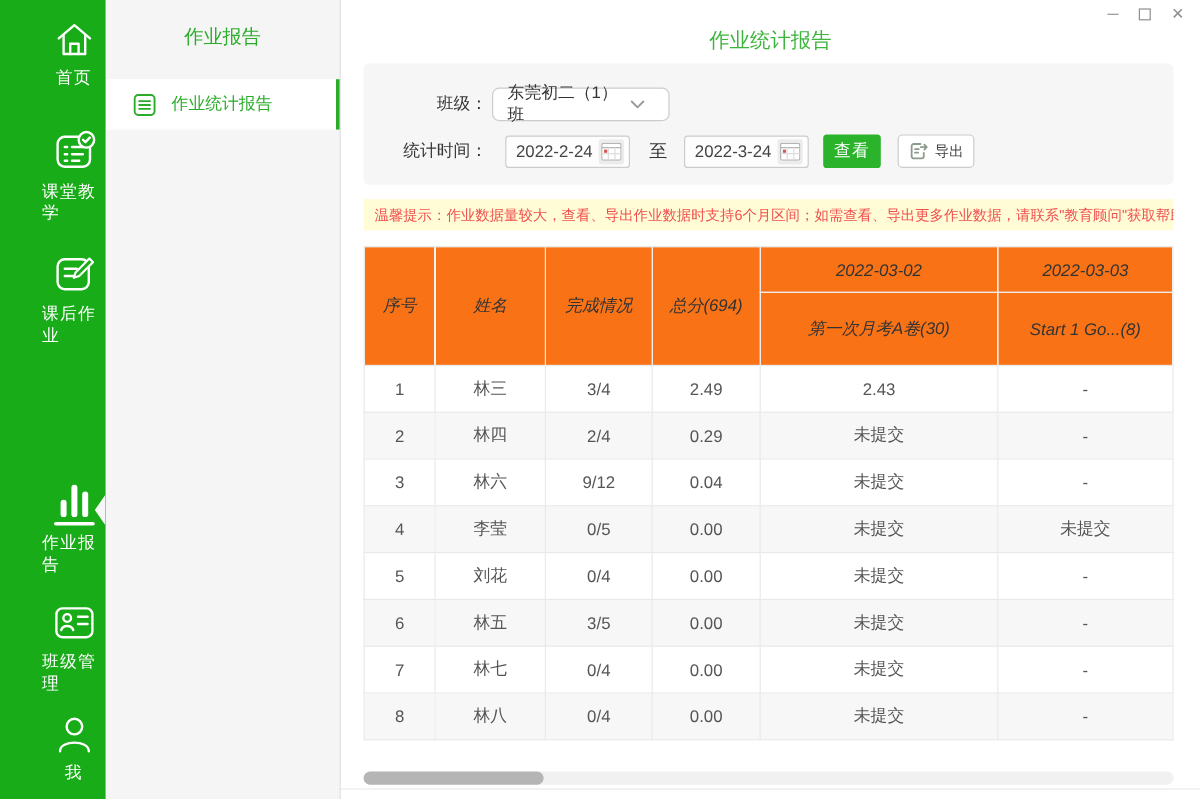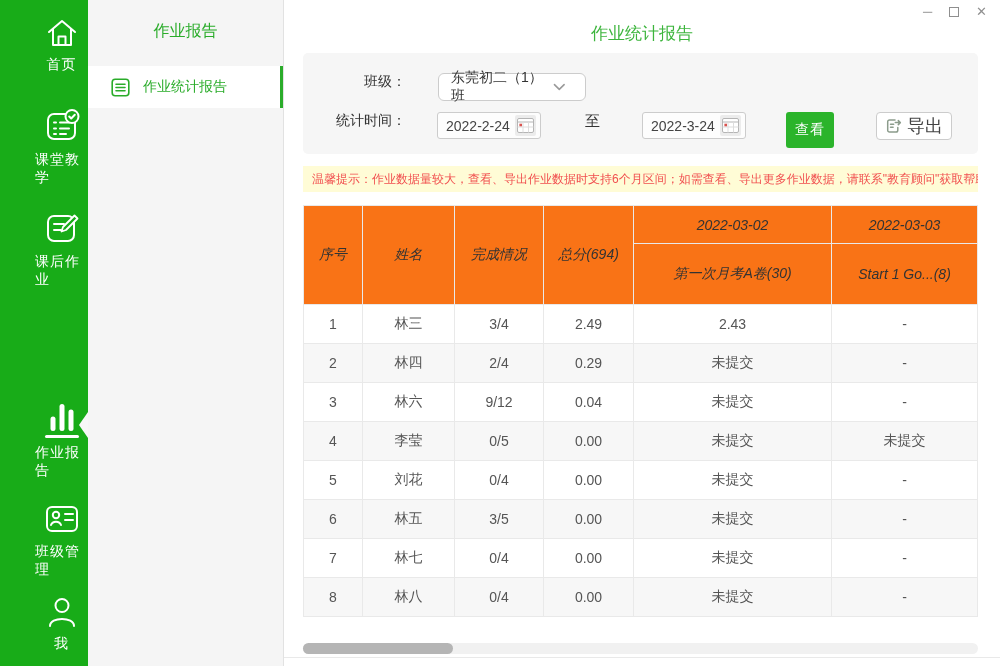--- a/index.html
+++ b/index.html
@@ -25,30 +25,30 @@
 
   
   .main { position:absolute; left:284px; top:0; width:716px; height:666px; background:#fff; }
   .win-controls { position:absolute; top:4px; right:13px; display:flex; align-items:center; gap:17px; color:#8f8f8f; z-index:5; }
   .win-btn { font-size:13px; line-height:16px; cursor:pointer; }
   .win-max { width:10px; height:10px; border:1.5px solid #8f8f8f; cursor:pointer; }
   .main-title { position:absolute; top:22px; left:0; width:100%; text-align:center; font-size:17px; color:#3db53d; }
 
   
   .filter-panel { position:absolute; left:19px; top:53px; width:675px; height:101px; background:#f6f6f6; border-radius:5px; }
-  .filter-row { position:absolute; left:0; width:100%; display:flex; align-items:flex-start;gap:28px; }
+  .filter-row { position:absolute; left:0; width:100%; display:flex; align-items:center; }
   .row-class { top:20px; }
   .row-time { top:59px; }
   .filter-label { width:103px; text-align:right; font-size:14px; color:#333; flex:none; }
   .dropdown { margin-left:4px; width:148px; height:28px; background:#fff; border:1px solid #ccc; border-radius:6px; display:flex; align-items:center; justify-content:space-between; padding:0 19px 0 12px; font-size:14px; color:#333; cursor:pointer; }
-  .date-input { margin-left:3px; width:104px; height:27px; background:#fdfdfd; border:1px solid #ccc; border-radius:3px; display:flex; align-items:center; justify-content:space-between; padding:0 4px 0 8px; font-size:14px; color:#444; cursor:pointer; }
+  .date-input { margin-left:15px; width:104px; height:27px; background:#fdfdfd; border:1px solid #ccc; border-radius:3px; display:flex; align-items:center; justify-content:space-between; padding:0 4px 0 8px; font-size:14px; color:#444; cursor:pointer; }
   .cal-box { width:21px; height:21px; background:#ececec; border-radius:2px; display:flex; align-items:center; justify-content:center; }
   .to-label { margin:0 14px 0 16px; font-size:15px; color:#333; }
-  .btn-view { height:36px; margin-left:12px; padding:4px 9px; background:#2bb42b; border-radius:3px; color:#fff; font-size:14px; display:flex; align-items:center; letter-spacing:1px; cursor:pointer; }
-  .btn-export { height:28px; margin-left:14px; padding:4px 8px; background:#fff; border:1px solid #ccc; border-radius:4px; color:#444; font-size:18px; display:flex; align-items:center; gap:5px; cursor:pointer; }
+  .btn-view { height:28px; margin-left:12px; padding:4px 9px; background:#2bb42b; border-radius:3px; color:#fff; font-size:14px; display:flex; align-items:center; letter-spacing:1px; cursor:pointer; }
+  .btn-export { height:28px; margin-left:14px; padding:4px 8px; background:#fff; border:1px solid #ccc; border-radius:4px; color:#444; font-size:12px; display:flex; align-items:center; gap:5px; cursor:pointer; }
 
   
   .tip { position:absolute; left:19px; top:166px; width:675px; height:26px; background:#fffcd6; color:#f14f4f; font-size:12px; line-height:26px; padding-left:9px; white-space:nowrap; overflow:hidden; }
 
   
   .data-table { position:absolute; left:19px; top:205px; width:675px; border-collapse:collapse; table-layout:fixed; font-size:14px; }
   .data-table th, .data-table td { border:1px solid #e9e9e9; text-align:center; font-weight:normal; overflow:hidden; white-space:nowrap; }
   .data-table thead th { background:#f97316; color:#333;font-style:italic; }
   .th-date { height:38px; }
   .th-name { height:61px; }

